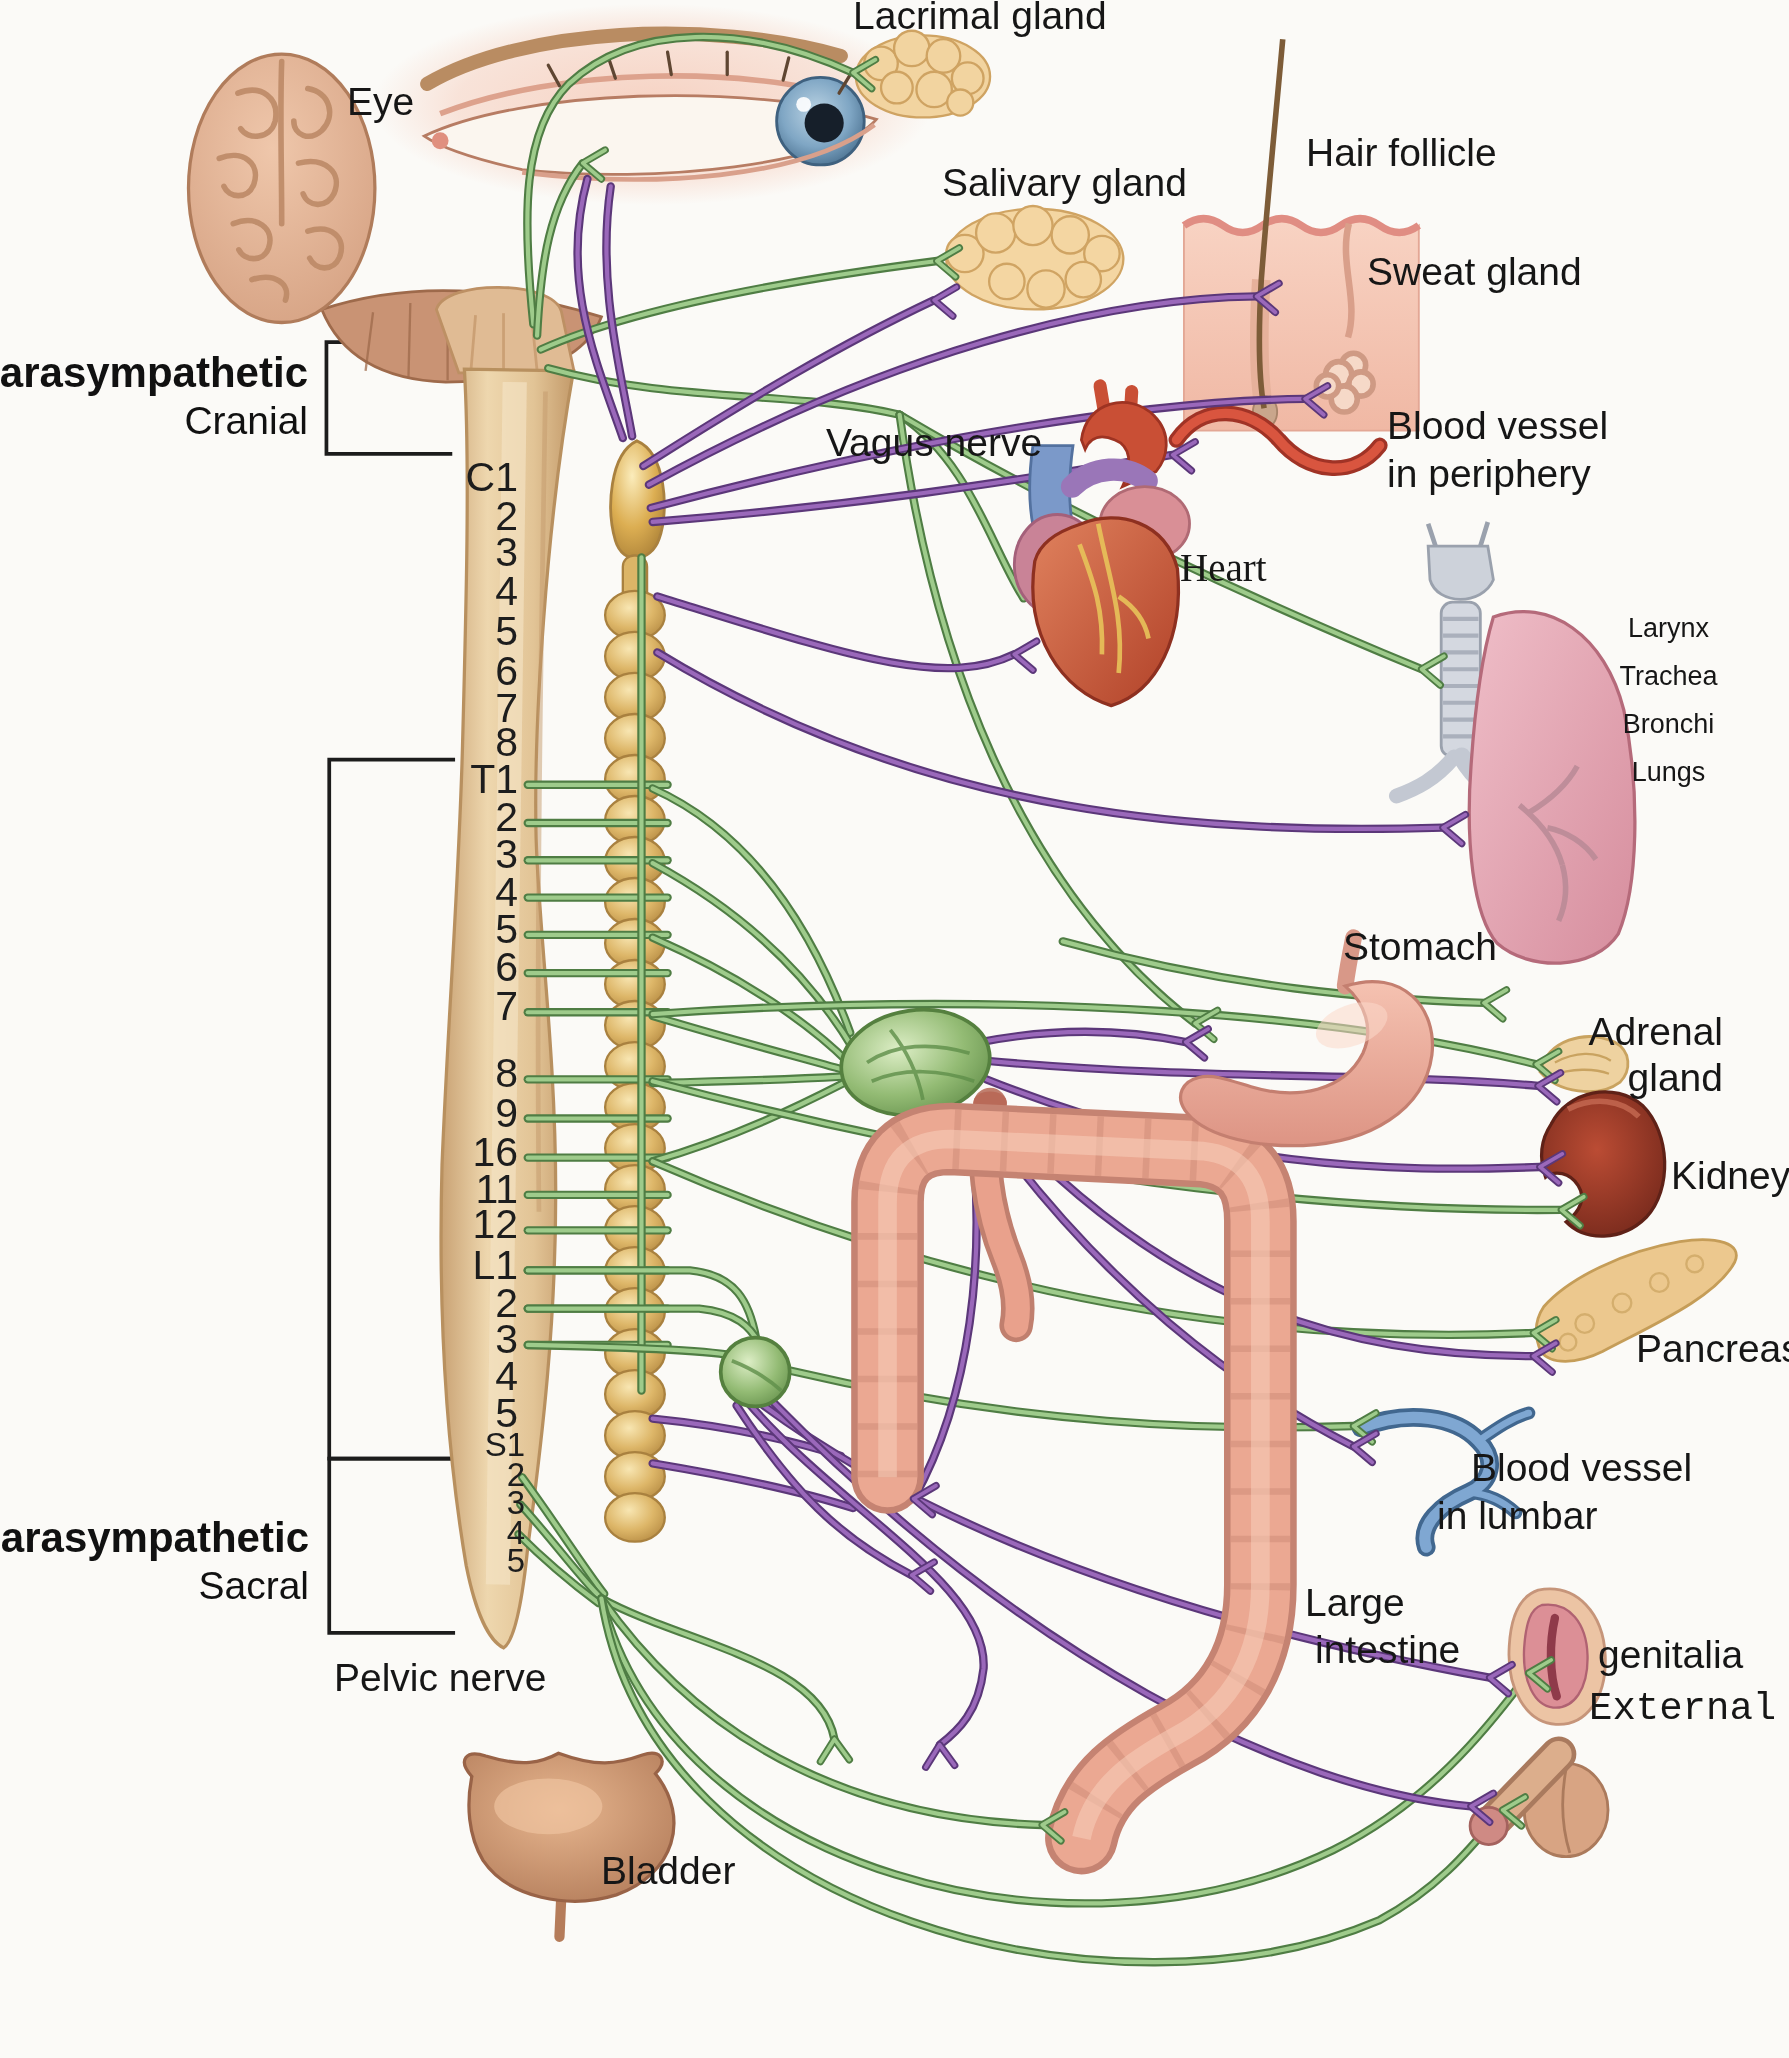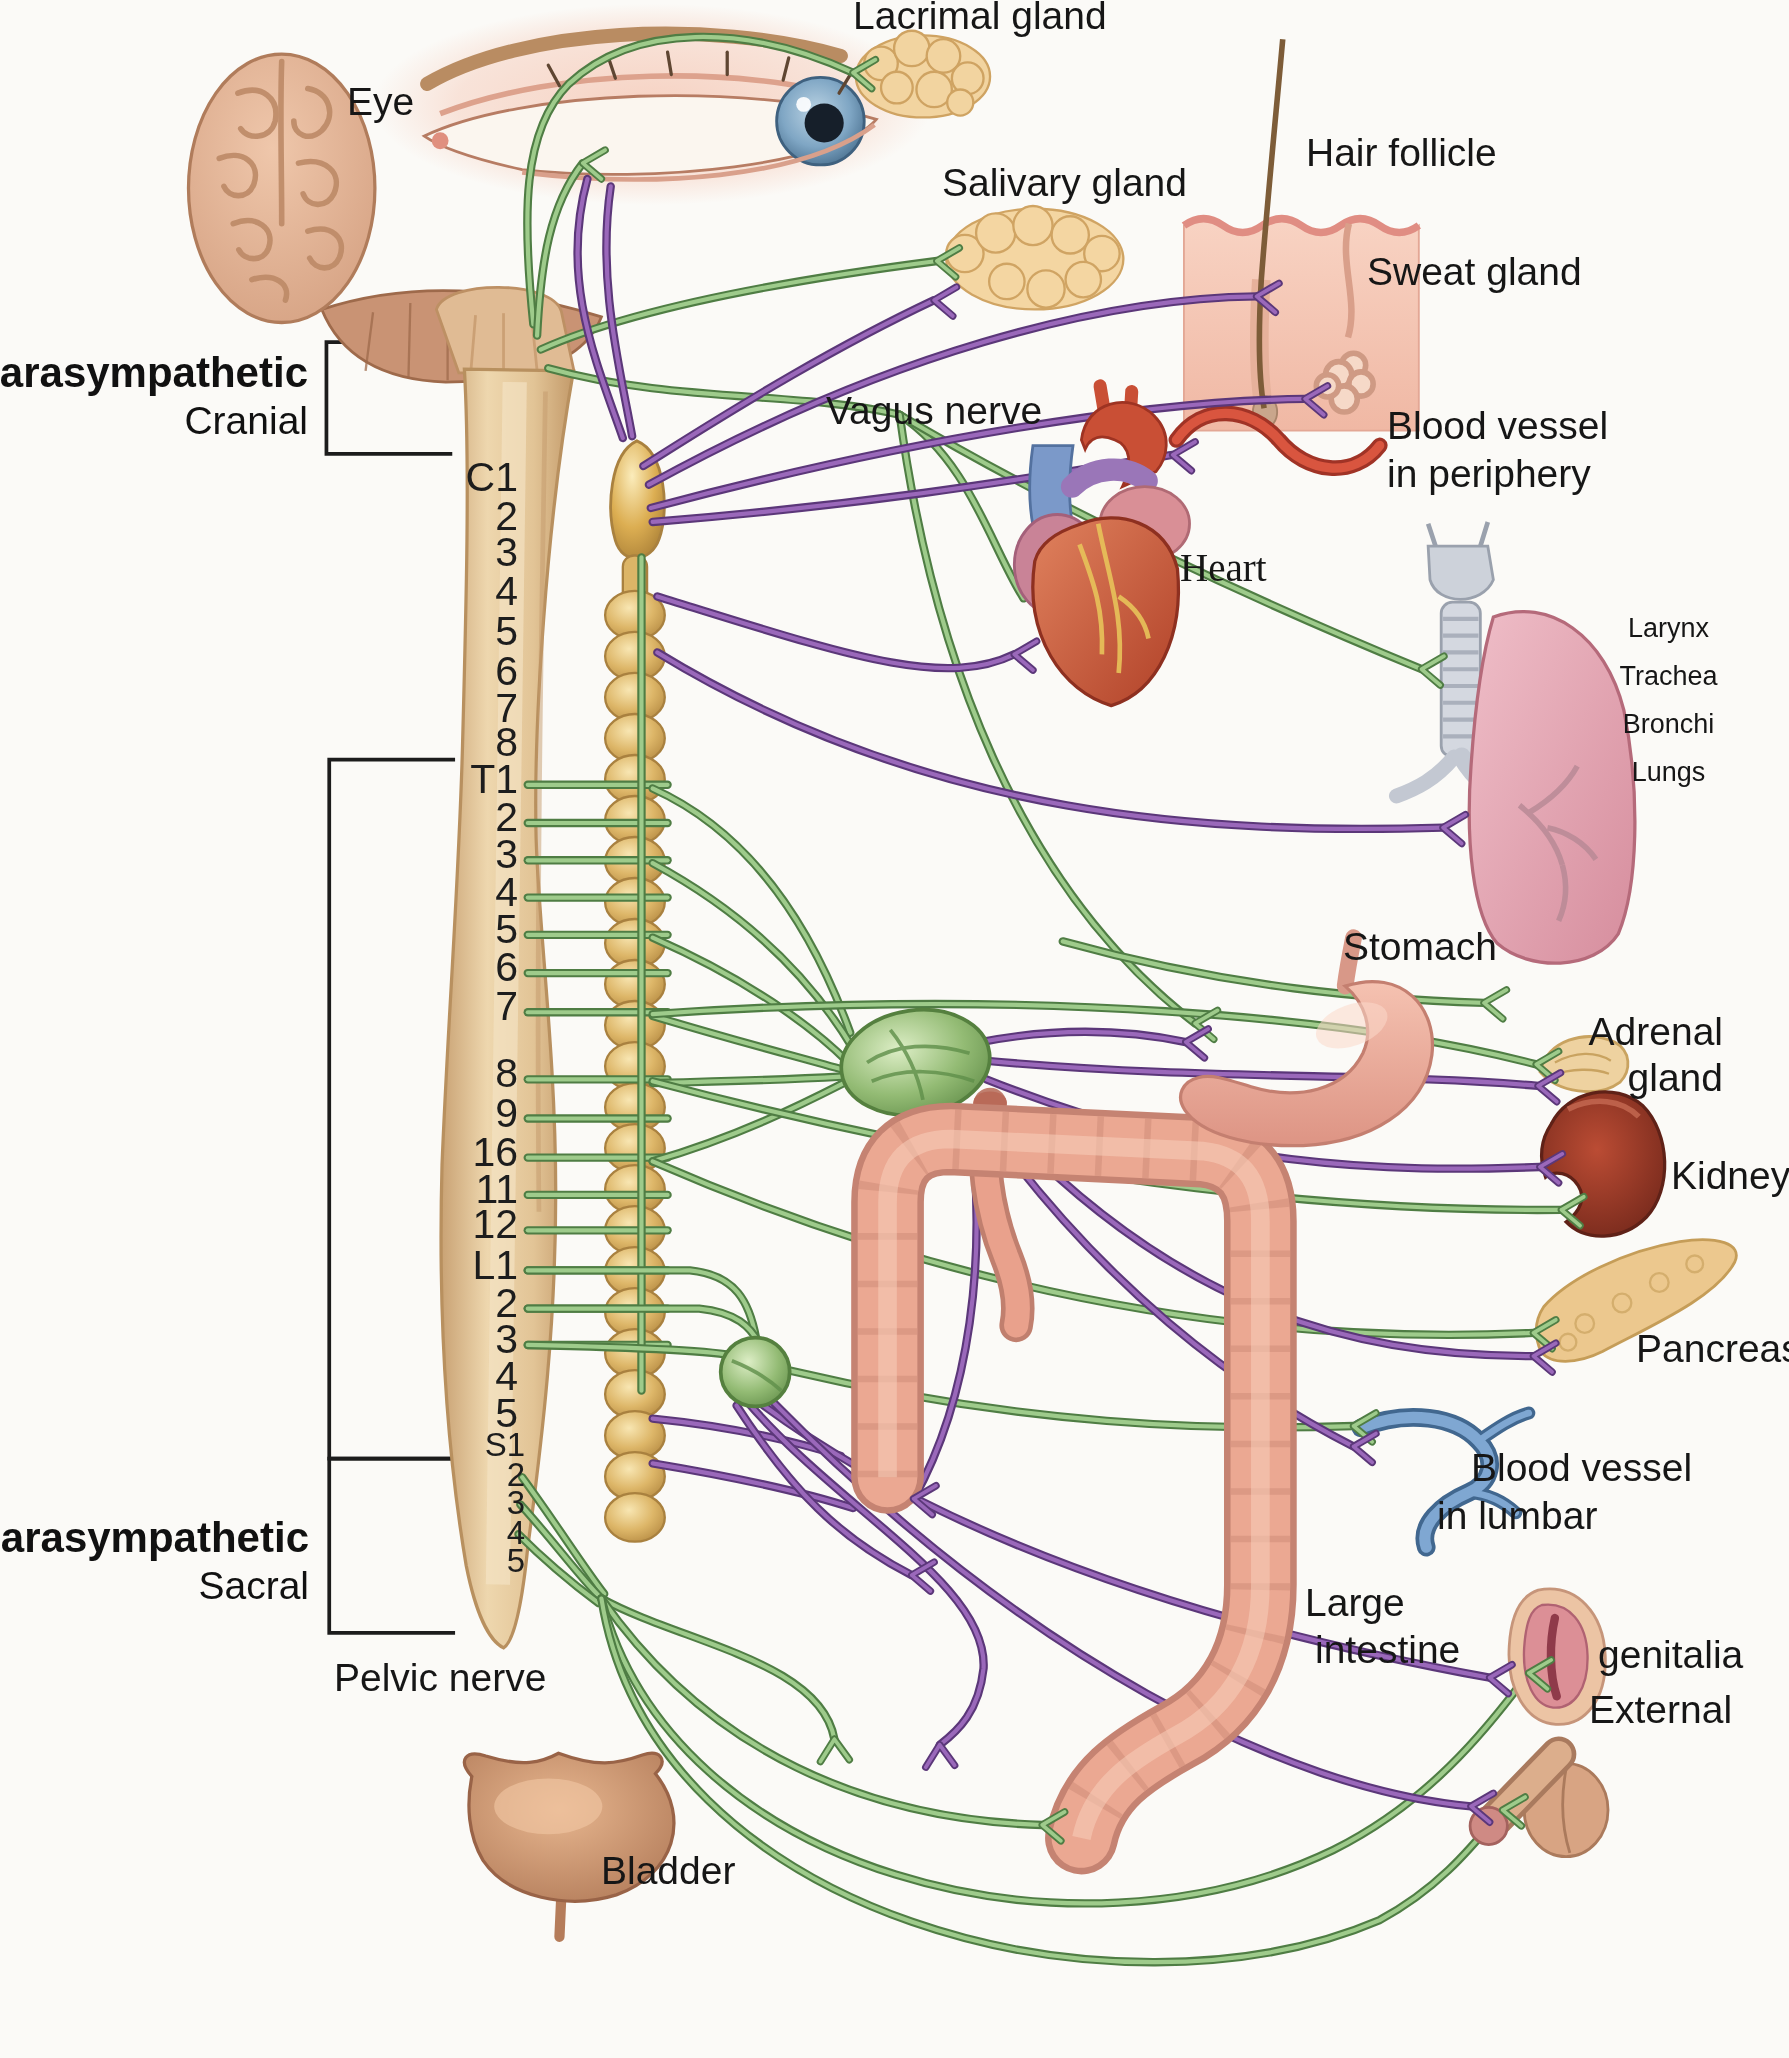--- a/index.html
+++ b/index.html
@@ -544,40 +544,40 @@
 
 <div class="lbl" style="left:853px;top:-5.6px;">Lacrimal gland</div>
 <div class="lbl" style="left:347px;top:80px;">Eye</div>
 <div class="lbl" style="left:942px;top:161px;">Salivary gland</div>
 <div class="lbl" style="left:1306px;top:131px;">Hair follicle</div>
 <div class="lbl" style="left:1367px;top:250px;">Sweat gland</div>
 <div class="lbl lbl2" style="left:1387px;top:402px;">
   <div>Blood vessel</div>
   <div>in periphery</div>
 </div>
-<div class="lbl" style="left:826px;top:389px;">Vagus nerve</div>
+<div class="lbl" style="left:826px;top:421px;">Vagus nerve</div>
 <div class="lbl" style="left:1180px;top:546px;font-family:Liberation Serif, serif;">Heart</div>
 <div class="resp" style="left:1559px;top:604px;width:219px;">
   <div>Larynx</div>
   <div>Trachea</div>
   <div>Bronchi</div>
   <div>Lungs</div>
 </div>
 <div class="lbl" style="left:1343px;top:925px;">Stomach</div>
 <div class="adr" style="right:67px;top:1009px;">
   <div>Adrenal</div>
   <div>gland</div>
 </div>
 <div class="lbl" style="left:1671px;top:1154px;">Kidney</div>
 <div class="lbl" style="left:1611px;top:1327px;margin-left:25px;">Pancreas</div>
 <div class="lbl" style="left:1471px;top:1446px;">Blood vessel</div>
 <div class="lbl" style="left:1437px;top:1494px;">in lumbar</div>
 <div class="lbl" style="left:1305px;top:1581px;">Large</div>
 <div class="lbl" style="left:1315px;top:1628px;">intestine</div>
-<div class="lbl" style="left:1589px;top:1688px;">External</div>
+<div class="lbl" style="left:1589px;top:1688px;font-family:Liberation Mono, monospace;">External</div>
 <div class="lbl" style="left:1590px;top:1633px;margin-left:8px;">genitalia</div>
 <div class="lbl" style="left:601px;top:1849px;">Bladder</div>
 <div class="lbl" style="left:334px;top:1656px;">Pelvic nerve</div>
 
 <div id="spinal-labels">
       <div class="sp" style="right: 1272px; top: 457px;">C1</div>
       <div class="sp" style="right: 1272px; top: 496px;">2</div>
       <div class="sp" style="right: 1272px; top: 532px;">3</div>
       <div class="sp" style="right: 1272px; top: 571px;">4</div>
       <div class="sp" style="right: 1272px; top: 611px;">5</div>

